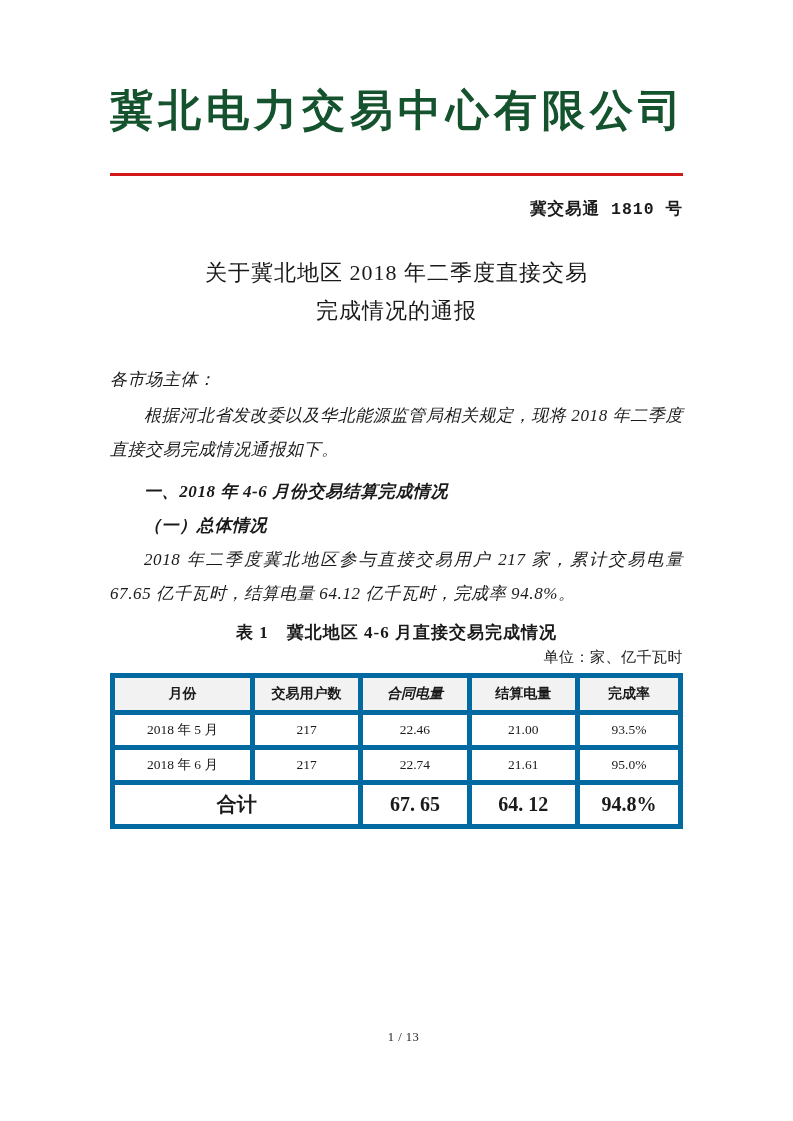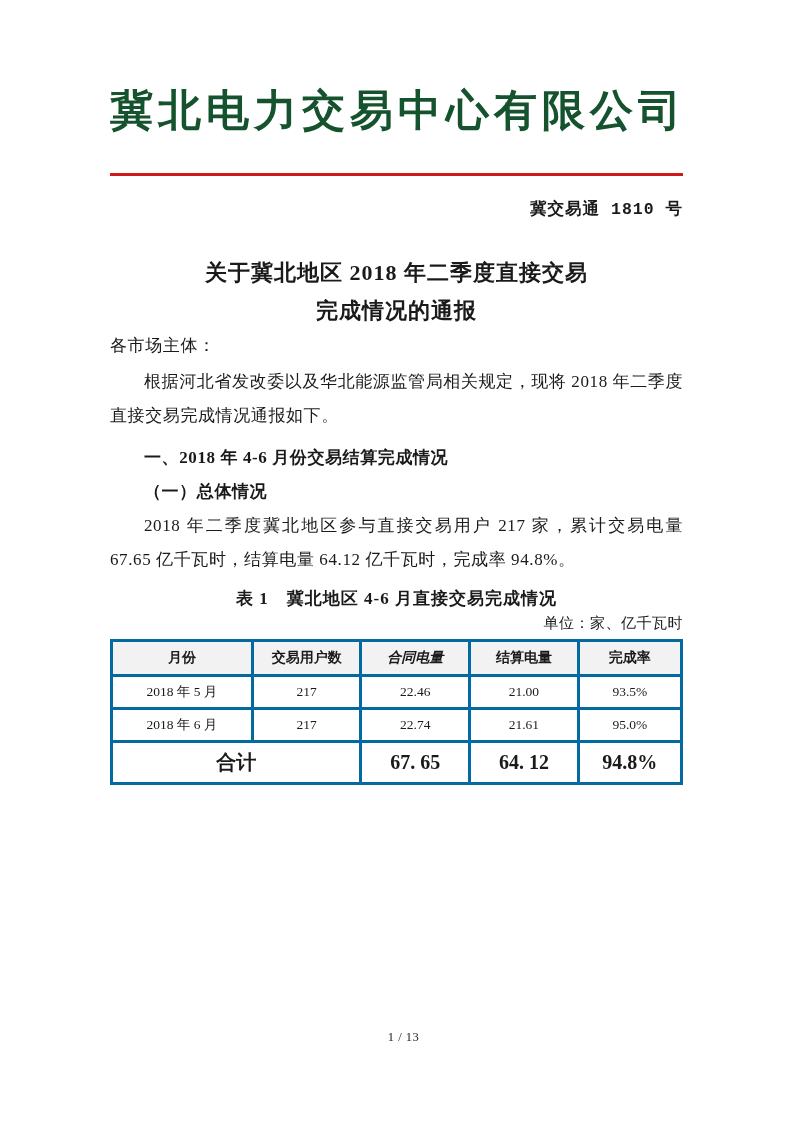--- a/index.html
+++ b/index.html
@@ -52,33 +52,35 @@
     letter-spacing: 1px;
     font-weight: bold;
     font-family: Liberation Mono, monospace;
   }
 
   
   .doc-title {
     margin-top: 34px;
     text-align: center;
     font-size: 22px;
-    font-weight: bold;
+    font-weight: normal;
     line-height: 1.7;
     letter-spacing: 1px;
   }
   .doc-title-line {
     display: block;
   }
 
   
   .body-text {
+    margin-top: 34px;
     font-size: 17px;
     line-height: 2.0;
     letter-spacing: 0.6px;
+    font-style: italic;
   }
   .salutation {
     margin: 0 0 2px 0;
   }
   .para {
     margin: 0;
     text-indent: 2em;
     text-align: justify;
   }
   .heading-1 {
@@ -110,21 +112,21 @@
   
   table.data-table {
     margin-top: 6px;
     border-collapse: collapse;
     width: 100%;
     font-size: 14px;
     table-layout: fixed;
   }
   table.data-table th,
   table.data-table td {
-    border: 3px solid #0369a1;
+    border: 5px solid #0369a1;
     text-align: center;
     padding: 6px 2px;
     font-family: "Liberation Serif", "DejaVu Serif", serif;
   }
   table.data-table thead th {
     font-weight: bold;
     background: #f2f2f2;
     font-size: 14px;
     padding: 7px 2px;
   }

